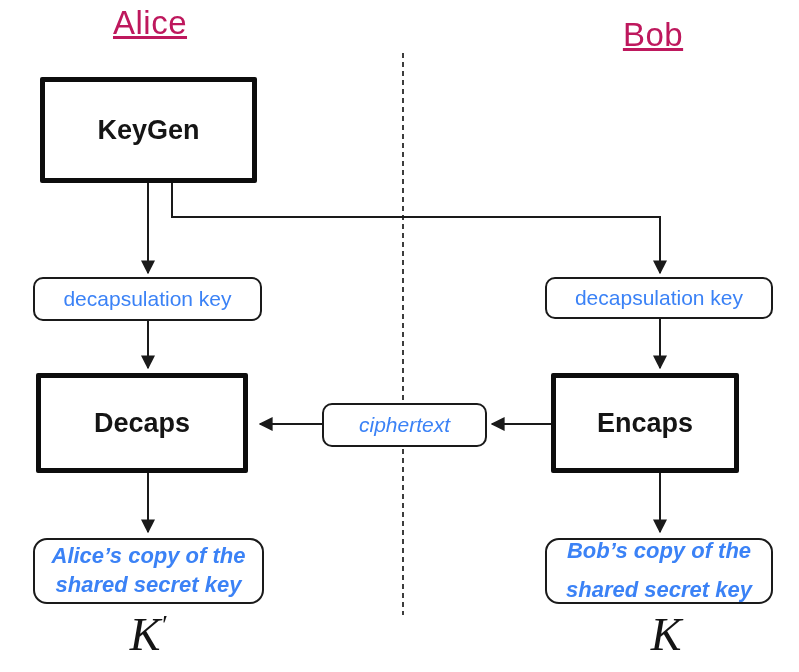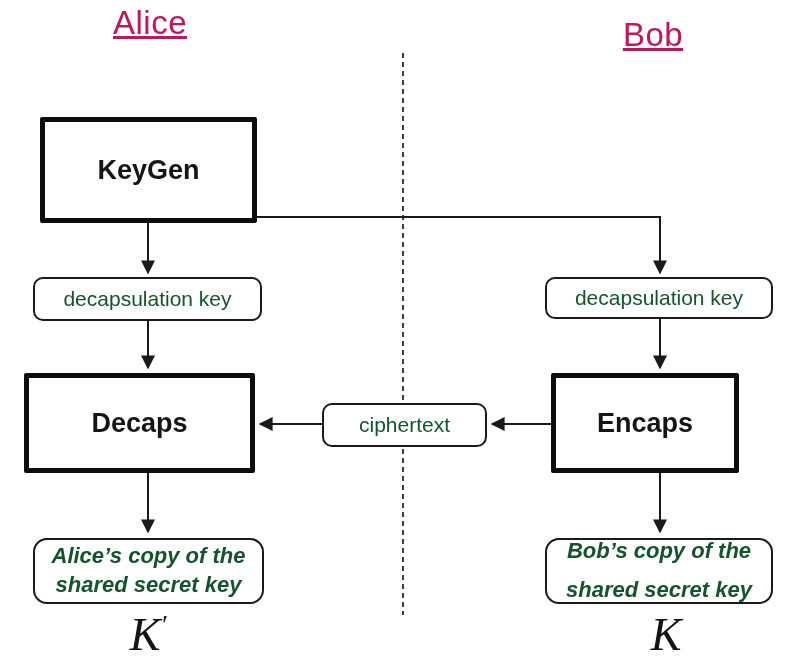--- a/index.html
+++ b/index.html
@@ -22,21 +22,21 @@
     position:absolute;z-index:1;
     background:#ffffff;border:5px solid #0d0d0d;border-radius:2px;
     display:flex;align-items:center;justify-content:center;
     font-weight:bold;font-size:27px;color:#151515;
     box-sizing:border-box;
   }
   .pill{
     position:absolute;z-index:1;
     background:#ffffff;border:2px solid #1a1a1a;border-radius:10px;
     display:flex;align-items:center;justify-content:center;
-    font-size:21px;color:#14532d;
+    font-size:21px;color:#3b82f6;
     box-sizing:border-box;text-align:center;
   }
   .pill.output{
     border-radius:14px;border-width:2.5px;
     font-weight:bold;font-style:italic;font-size:22px;
     line-height:1.3;flex-direction:column;
   }
   .math-label{
     position:absolute;z-index:1;width:110px;text-align:center;
     font-family:"Liberation Serif","DejaVu Serif",serif;
@@ -71,37 +71,37 @@
     <line x1="322" y1="424" x2="260" y2="424" stroke="#1a1a1a" stroke-width="2" marker-end="url(#ah)"></line>
 
     <line x1="148" y1="473" x2="148" y2="532" stroke="#1a1a1a" stroke-width="2" marker-end="url(#ah)"></line>
 
     <line x1="660" y1="473" x2="660" y2="532" stroke="#1a1a1a" stroke-width="2" marker-end="url(#ah)"></line>
   </svg>
 
   <div class="party-title" style="left:40px;">Alice</div>
   <div class="party-title" style="left:543px;margin-top:12px;">Bob</div>
 
-  <div class="box" style="left:40px;top:77px;width:217px;height:106px;margin-top:40px;">
+  <div class="box" style="left:40px;top:77px;width:217px;height:106px;">
     <span>KeyGen</span>
   </div>
-  <div class="box" style="left:24px;top:373px;width:231px;height:100px;">
+  <div class="box" style="left:36px;top:373px;width:212px;height:100px;">
     <span>Decaps</span>
   </div>
   <div class="box" style="left:551px;top:373px;width:188px;height:100px;">
     <span>Encaps</span>
   </div>
 
   <div class="pill" style="left:33px;top:277px;width:229px;height:44px;">
     <span>decapsulation key</span>
   </div>
   <div class="pill" style="left:545px;top:277px;width:228px;height:42px;">
     <span>decapsulation key</span>
   </div>
-  <div class="pill" style="left:322px;top:403px;width:165px;height:44px;">
+  <div class="pill" style="left:322px;top:403px;width:165px;height:44px;font-style:italic;">
     <span>ciphertext</span>
   </div>
 
   <div class="pill output" style="left:33px;top:538px;width:231px;height:66px;">
     <span>Alice’s copy of the</span>
     <span>shared secret key</span>
   </div>
   <div class="pill output" style="left:545px;top:538px;width:228px;height:66px;gap:10px;">
     <span>Bob’s copy of the</span>
     <span>shared secret key</span>

